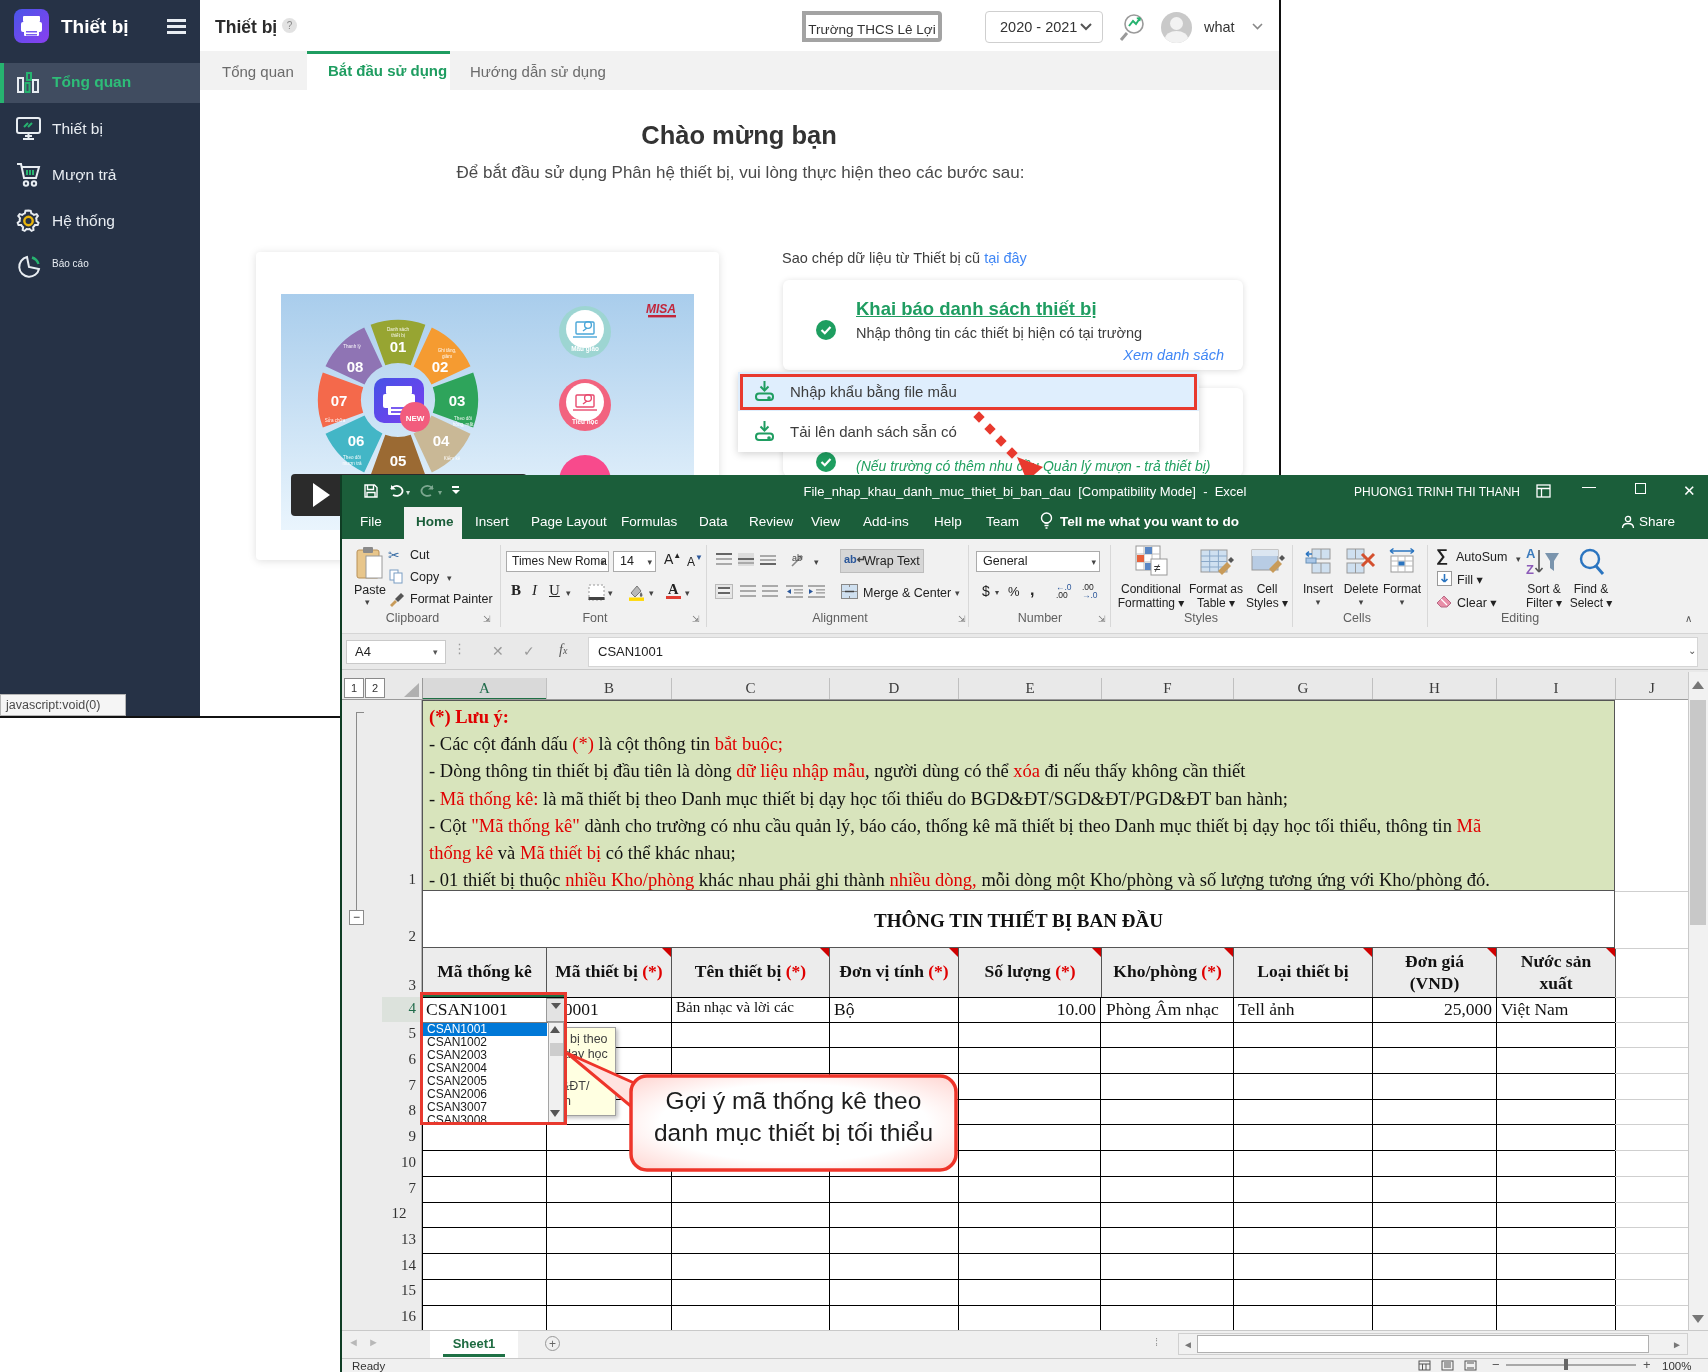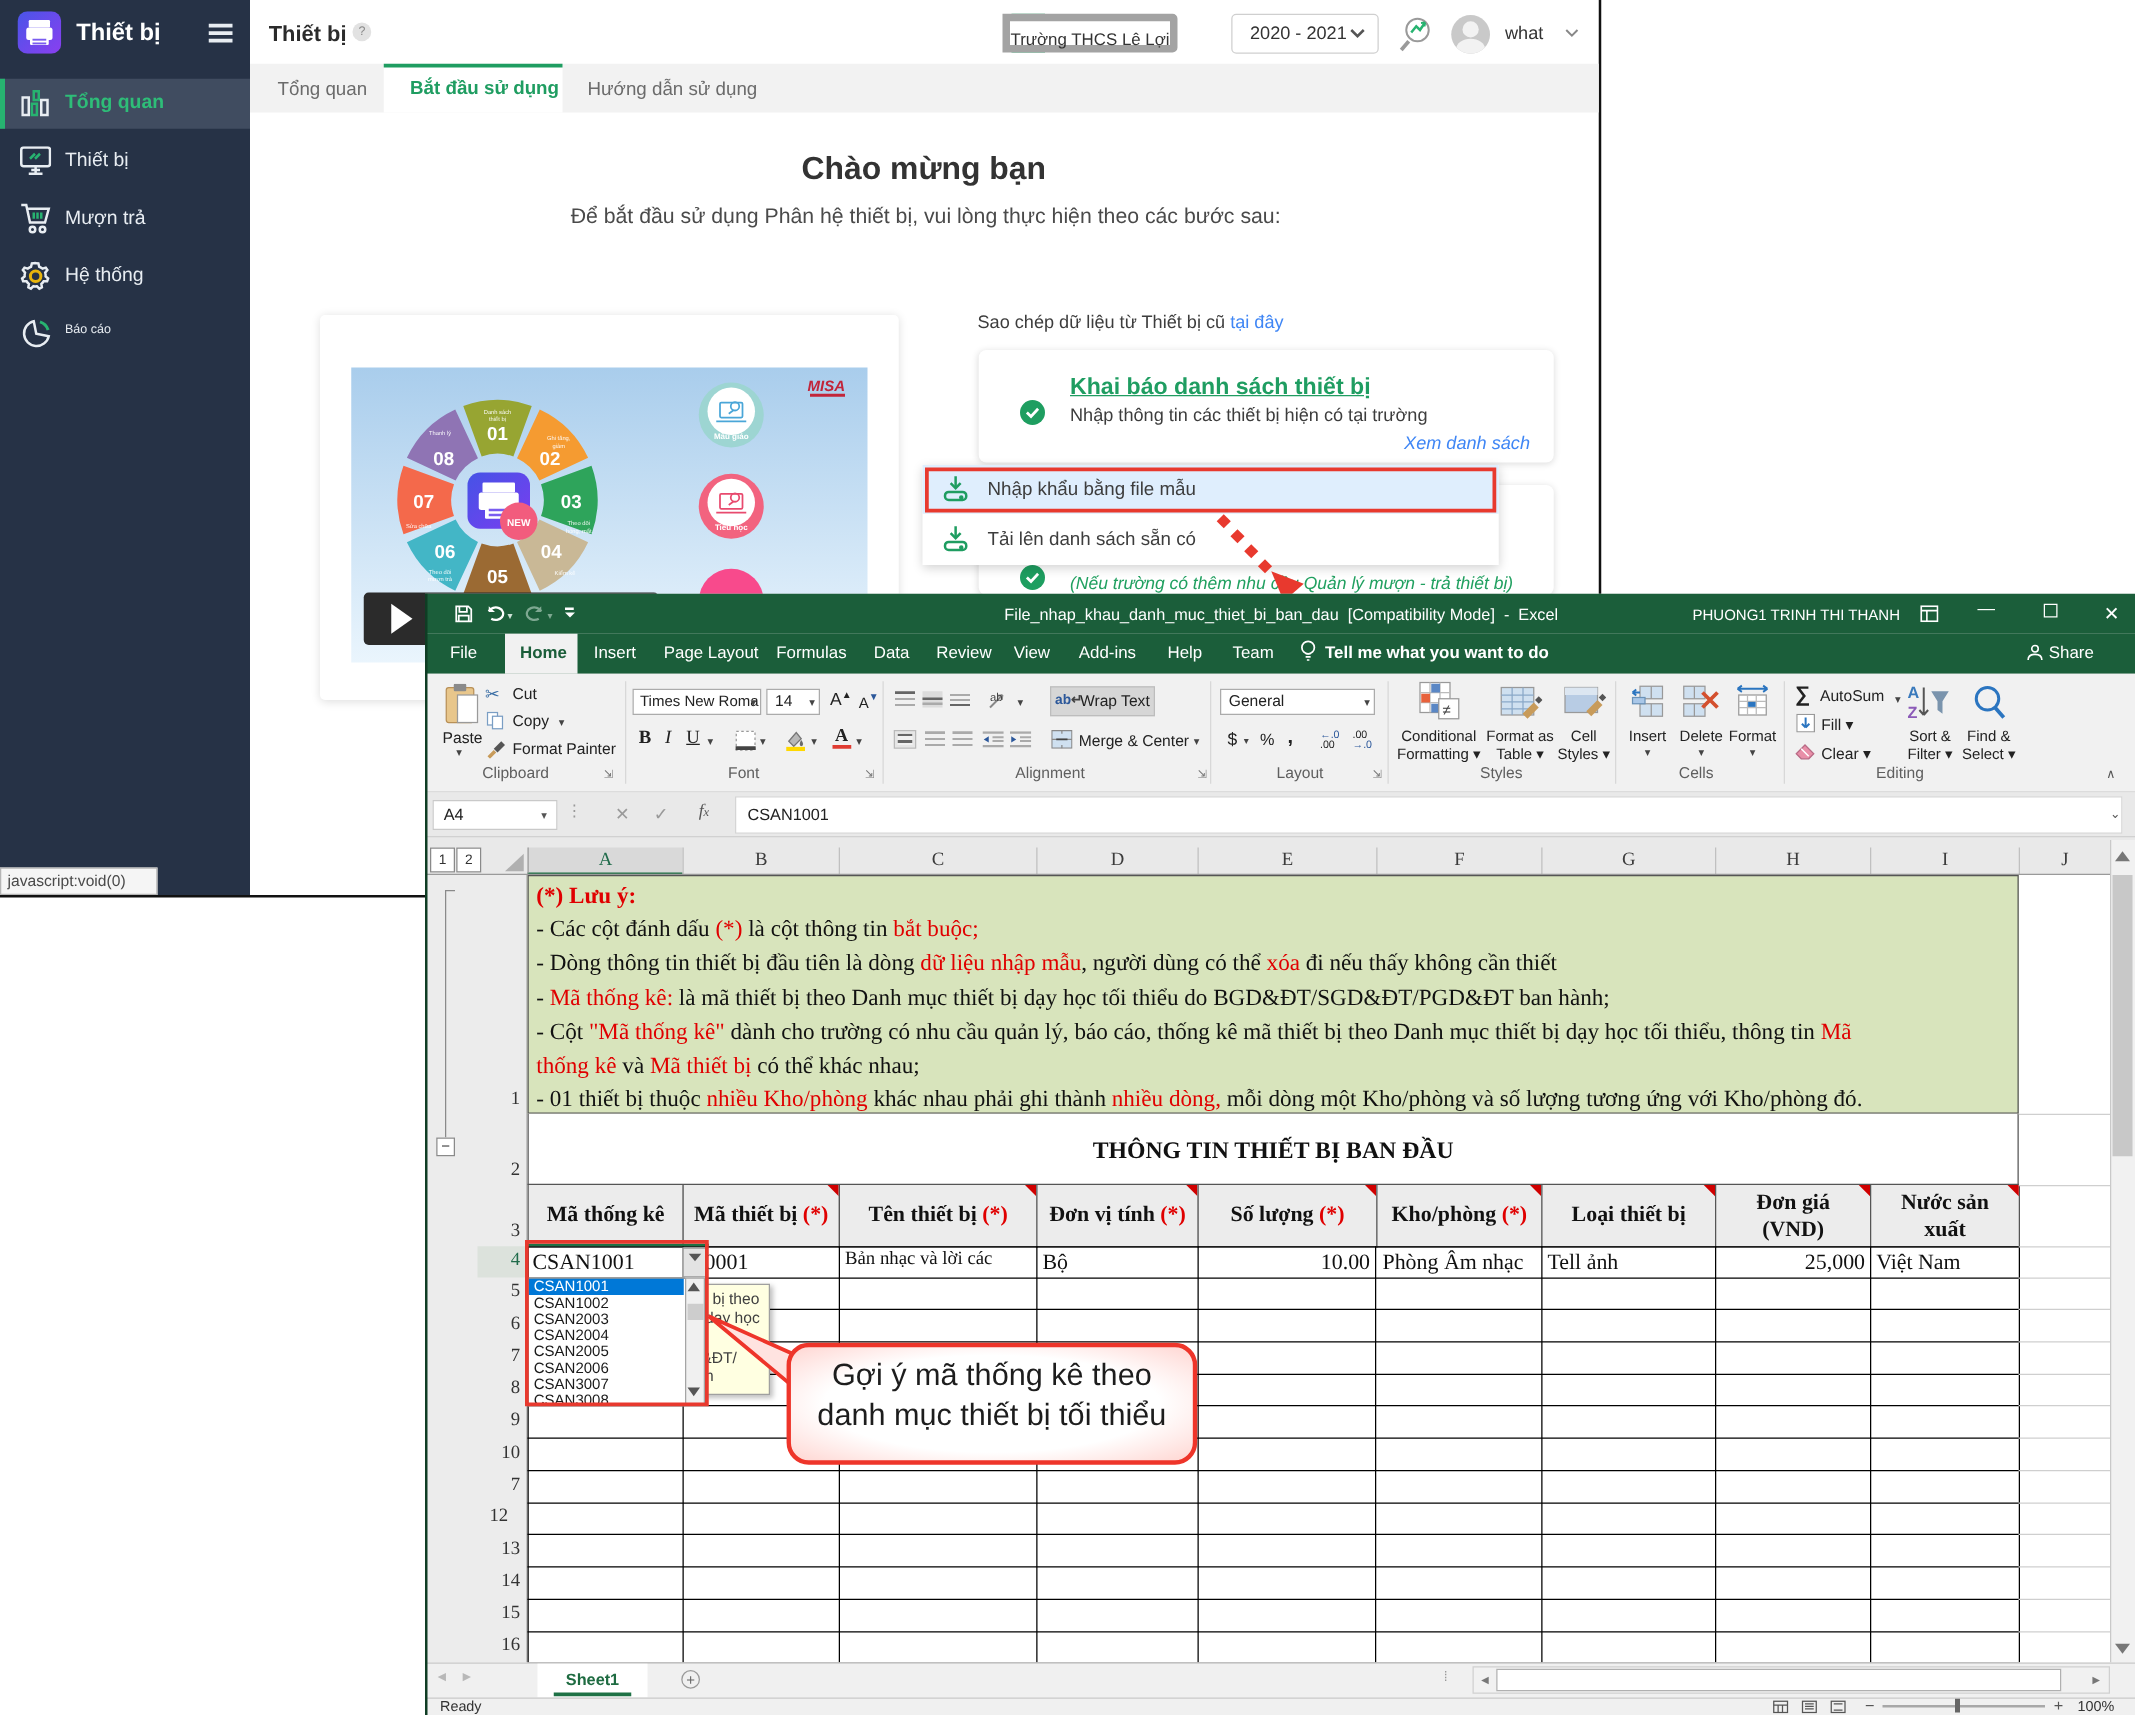--- a/index.html
+++ b/index.html
@@ -86,21 +86,21 @@
   <div class="ab" style="left:282px;top:18px;width:15px;height:15px;border-radius:50%;background:#e2e2e2;color:#888;font-size:10px;text-align:center;line-height:15px">?</div>
   <div class="ab" style="left:806px;top:11px;width:30px;height:31px;background:#21a366;border-radius:4px 0 0 4px">
     <svg width="30" height="31" viewBox="0 0 30 31">
         <g stroke="#fff" stroke-width="1.6" fill="none">
           <path d="M7 13 L15 6.5 L23 13 L23 23 L7 23 Z"></path>
           <path d="M11.5 23 L11.5 17 Q11.5 15.5 13 15.5 L17 15.5 Q18.5 15.5 18.5 17 L18.5 23"></path>
           <circle cx="15" cy="12.5" r="2.1"></circle>
         </g>
       </svg>
   </div>
-  <div class="ab" style="left:802px;top:11px;width:140px;height:31px;background:#fff;border:6px solid #a3a3a3;border-radius:0 4px 4px 0;font-size:13.5px;color:#333;line-height:29px;text-align:center">Trường THCS Lê Lợi</div>
+  <div class="ab" style="left:802px;top:11px;width:140px;height:31px;background:#fff;border:4px solid #a3a3a3;border-radius:0 4px 4px 0;font-size:13.5px;color:#333;line-height:29px;text-align:center">Trường THCS Lê Lợi</div>
   <div class="ab" style="left:985px;top:11px;width:118px;height:32px;background:#fff;border:1px solid #cfcfcf;border-radius:4px;font-size:14.5px;color:#333;line-height:30px">
     <span style="padding-left:14px">2020 - 2021</span>
     <svg class="ab" style="right:10px;top:11px" width="12" height="8" viewBox="0 0 12 8">
         <path d="M1 1 L6 6 L11 1" stroke="#555" stroke-width="2" fill="none"></path>
       </svg>
   </div>
   <svg class="ab" style="left:1116px;top:12px" width="32" height="30" viewBox="0 0 32 30">
     <circle cx="18" cy="12" r="9" stroke="#9a9a9a" stroke-width="1.6" fill="#fff"></circle>
     <path d="M11 21 L5 28" stroke="#9a9a9a" stroke-width="3"></path>
     <path d="M13 14 L17 9 L20 12 L24 6" stroke="#27b370" stroke-width="2" fill="none"></path>
@@ -419,21 +419,21 @@
   <div class="ab" style="left:618px;top:139px;color:#777;font-size:9px">⇲</div>
   <div class="ab" style="left:628px;top:70px;width:1px;height:82px;background:#d8d8d8"></div>
 
   <div class="ab" style="left:636px;top:76px;width:124px;height:21px;background:#fff;border:1px solid #ababab;font-size:12.5px;color:#222;line-height:19px;padding-left:6px">General <span style="position:absolute;right:3px;top:1px;color:#444;font-size:9px">▾</span></div>
   <div class="ab" style="left:642px;top:108px;font-size:14px;color:#222">$</div>
     <div class="ab" style="left:655px;top:113px;color:#444;font-size:8px">▾</div>
   <div class="ab" style="left:668px;top:109px;font-size:13px;color:#222">%</div>
   <div class="ab" style="left:690px;top:106px;font-size:16px;color:#222;font-weight:bold">,</div>
   <div class="ab" style="left:716px;top:108px;font-size:8.5px;color:#222;line-height:8px"><span style="color:#2b579a">←.0</span><br>.00</div>
   <div class="ab" style="left:742px;top:108px;font-size:8.5px;color:#222;line-height:8px">.00<br><span style="color:#2b579a">→.0</span></div>
-  <div class="ab ct" style="left:655px;top:136px;width:90px;font-size:12.5px;color:#5f5f5f">Layout</div>
+  <div class="ab ct" style="left:655px;top:136px;width:90px;font-size:12.5px;color:#5f5f5f">Number</div>
   <div class="ab" style="left:758px;top:139px;color:#777;font-size:9px">⇲</div>
   <div class="ab" style="left:770px;top:70px;width:1px;height:82px;background:#d8d8d8"></div>
 
   <svg class="ab" style="left:795px;top:70px" width="34" height="34" viewBox="0 0 34 34">
     <rect x="1" y="1" width="24" height="24" fill="#fff" stroke="#999"></rect>
       <path d="M1 9 L25 9 M1 17 L25 17 M9 1 L9 25 M17 1 L17 25" stroke="#bbb"></path>
     <rect x="2" y="10" width="7" height="7" fill="#e8623c"></rect>
       <rect x="10" y="2" width="7" height="7" fill="#5a87c5"></rect>
       <rect x="10" y="18" width="7" height="7" fill="#5a87c5"></rect>
     <rect x="16" y="14" width="16" height="16" fill="#fff" stroke="#999"></rect>

